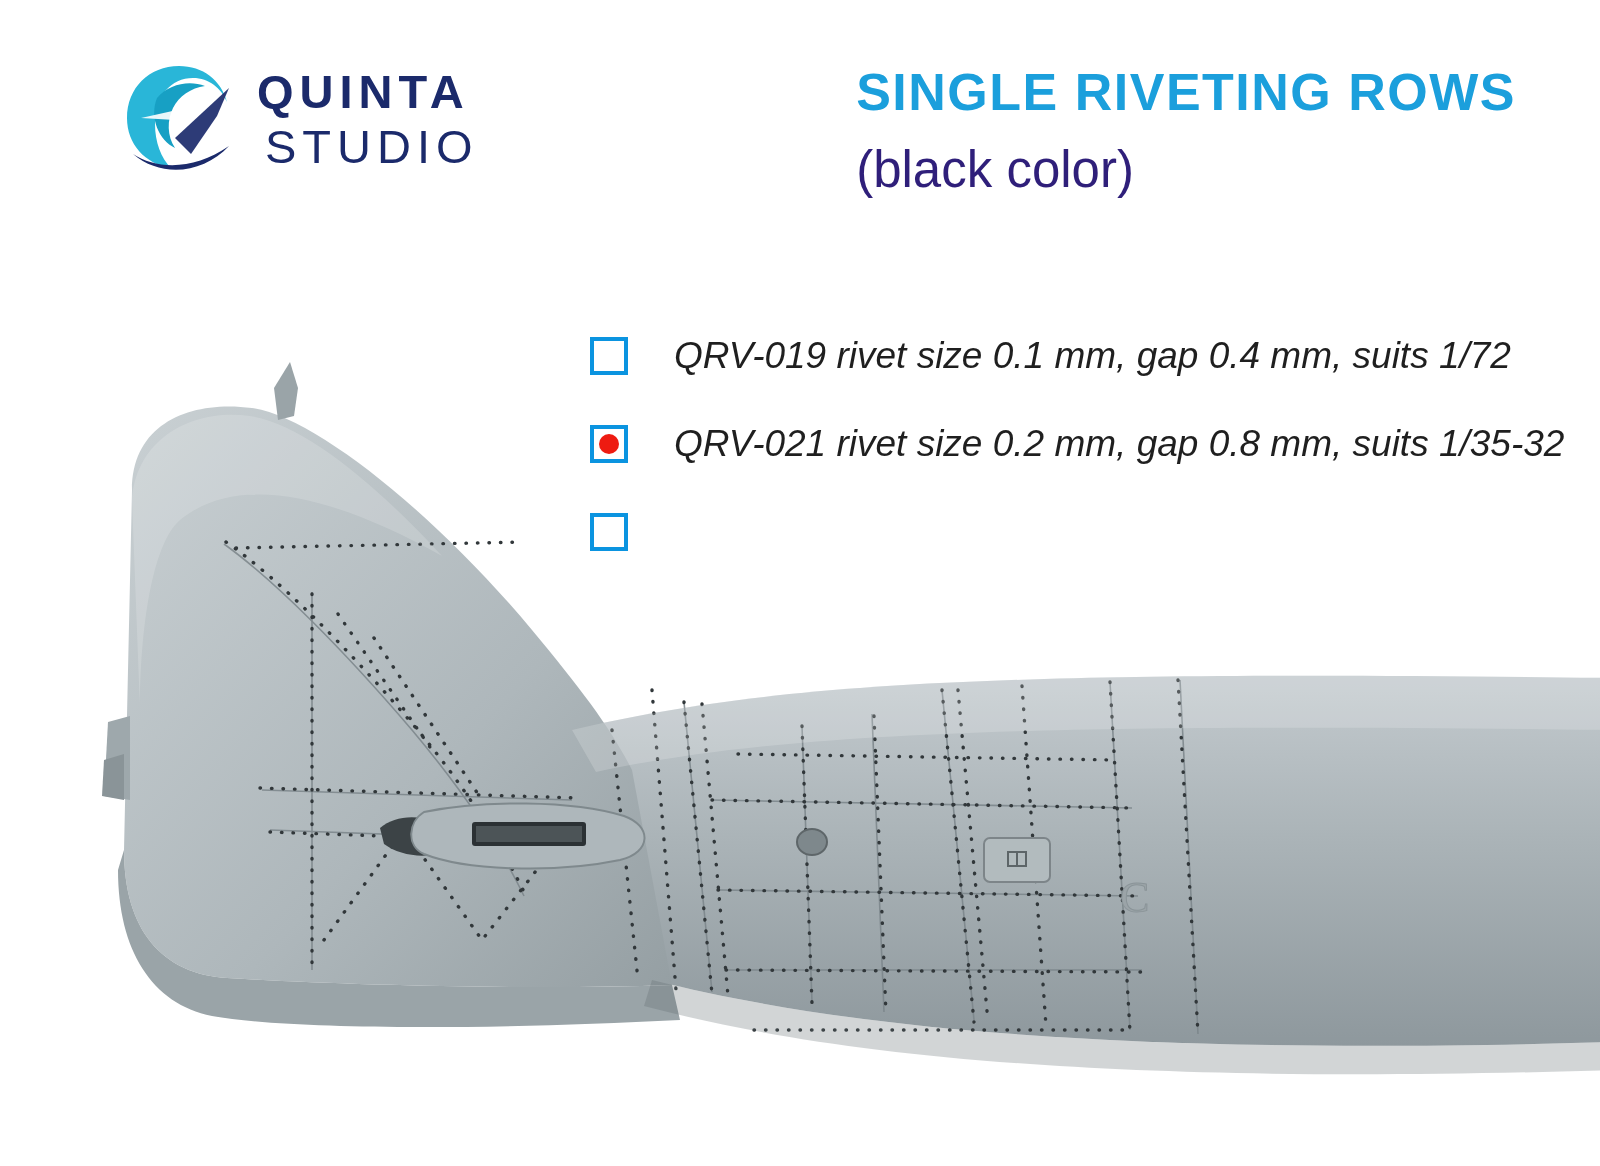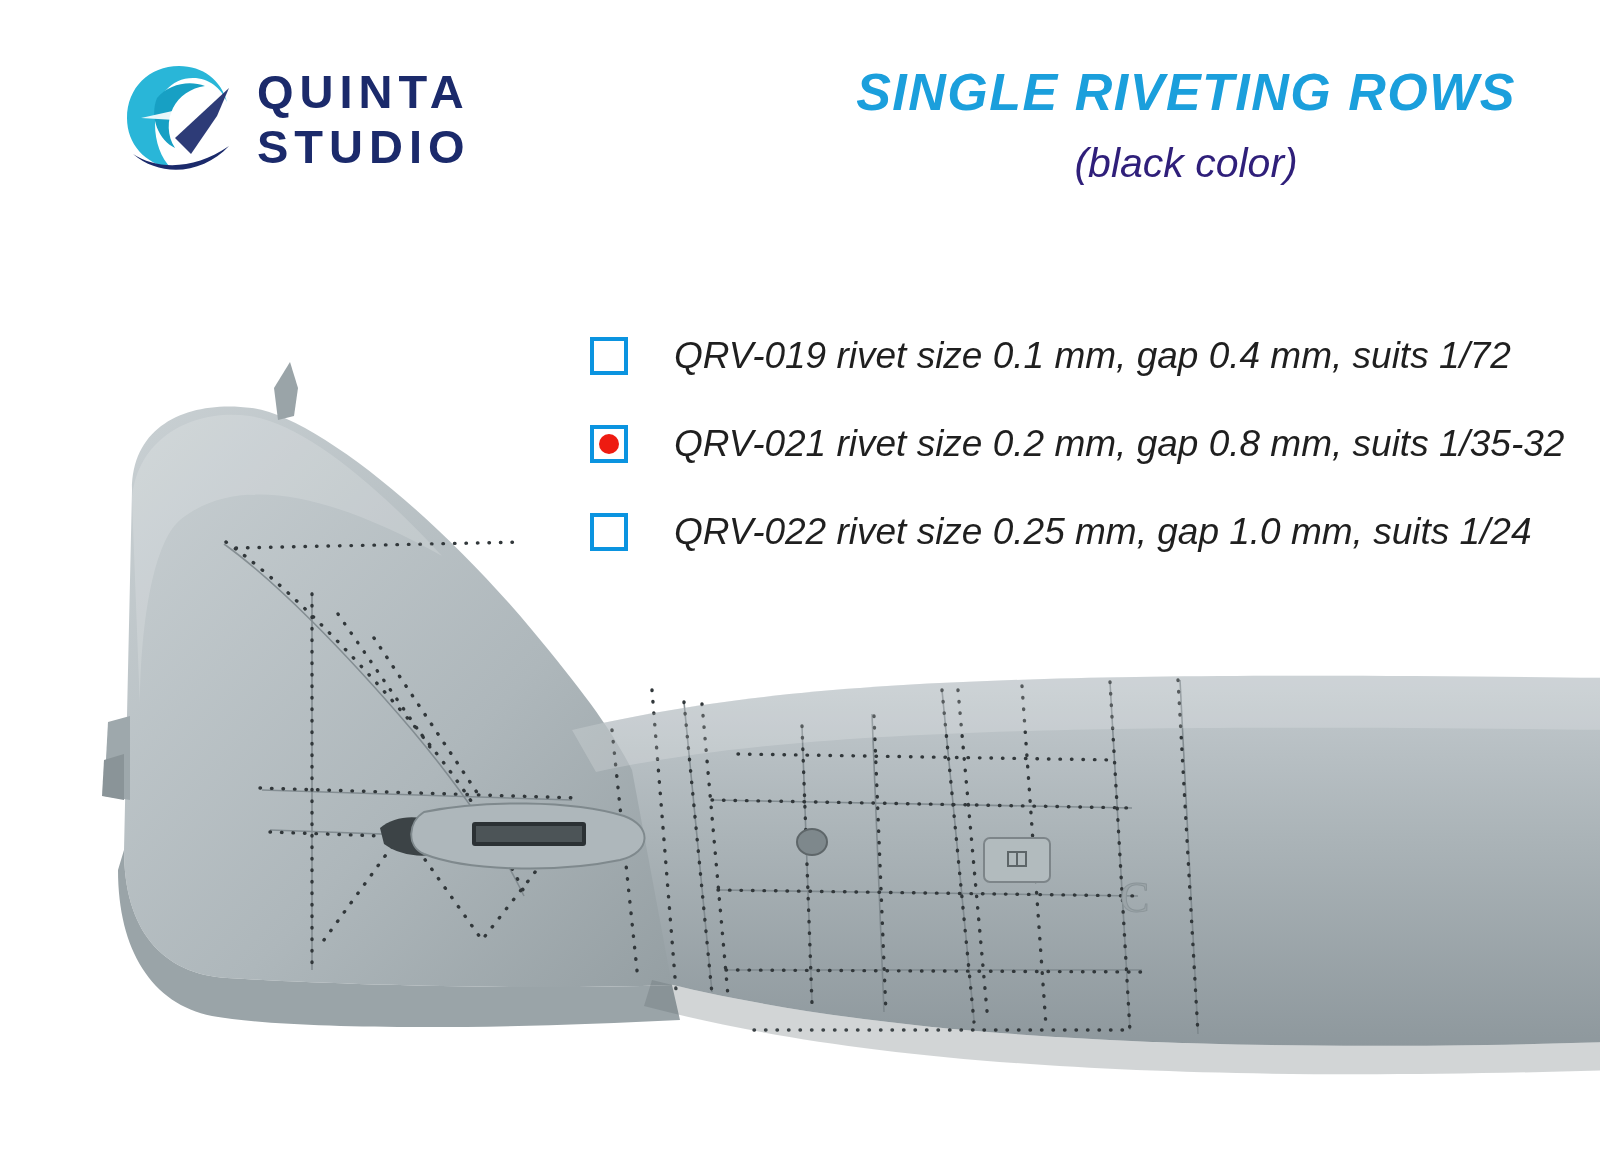--- a/index.html
+++ b/index.html
@@ -49,43 +49,43 @@
     line-height: 1.0;
   }
   .brand-name {
     font-size: 47px;
     font-weight: bold;
     color: #1b2a6b;
     letter-spacing: 6px;
   }
   .brand-sub {
     font-size: 47px;
-    font-weight: bold;
+    font-weight: normal;
     color: #1b2a6b;
     letter-spacing: 6px;
     margin-top: 8px;
+    margin-left: 8px;
   }
 
   .title-block {
     position: absolute;
     right: 96px;
     top: 62px;
-    text-align: center;
-    font-style: italic;
+    text-align: left;
   }
   .title-main {
     font-size: 52px;
     font-weight: bold;
     color: #1b9fdc;
     letter-spacing: 1.5px;
     white-space: nowrap;
   }
   .title-sub {
     margin-top: 18px;
-    font-size: 41px;
+    font-size: 51px;
     color: #2f1f7a;
     white-space: nowrap;
   }
 
   
   .options {
     position: absolute;
     left: 578px;
     top: 312px;
     width: 980px;
@@ -175,21 +175,20 @@
 
     <div class="option-row">
       <div class="checkbox checked">
           <span class="dot"></span>
         </div>
       <div class="option-label">QRV-021 rivet size 0.2 mm, gap 0.8 mm, suits 1/35-32</div>
     </div>
 
     <div class="option-row">
       <div class="checkbox"></div>
-      <div class="option-label">QRV-022 rivet size 0.25 mm, gap 1.0 mm, suits 1/24</div>
     </div>
   </div>
 
   <div class="photo">
     <svg width="1600" height="836" viewBox="0 0 1600 836">
       <defs>
         <linearGradient id="bodyGrad" x1="0" y1="0" x2="0" y2="1">
           <stop offset="0%" stop-color="#c3cace"></stop>
           <stop offset="45%" stop-color="#aab3b7"></stop>
           <stop offset="100%" stop-color="#8e989d"></stop>

